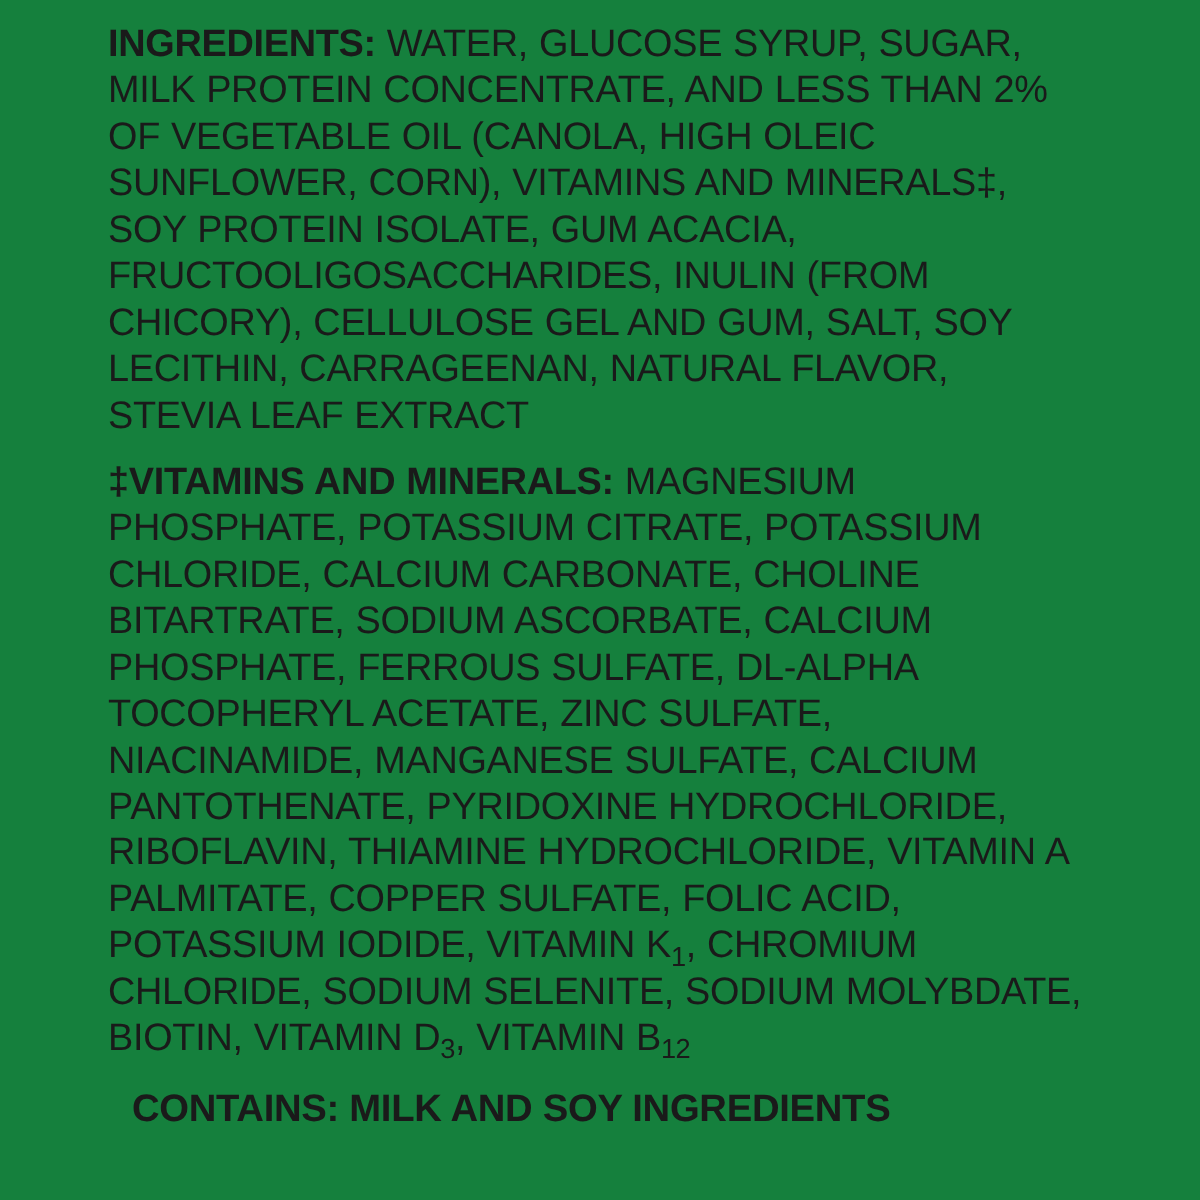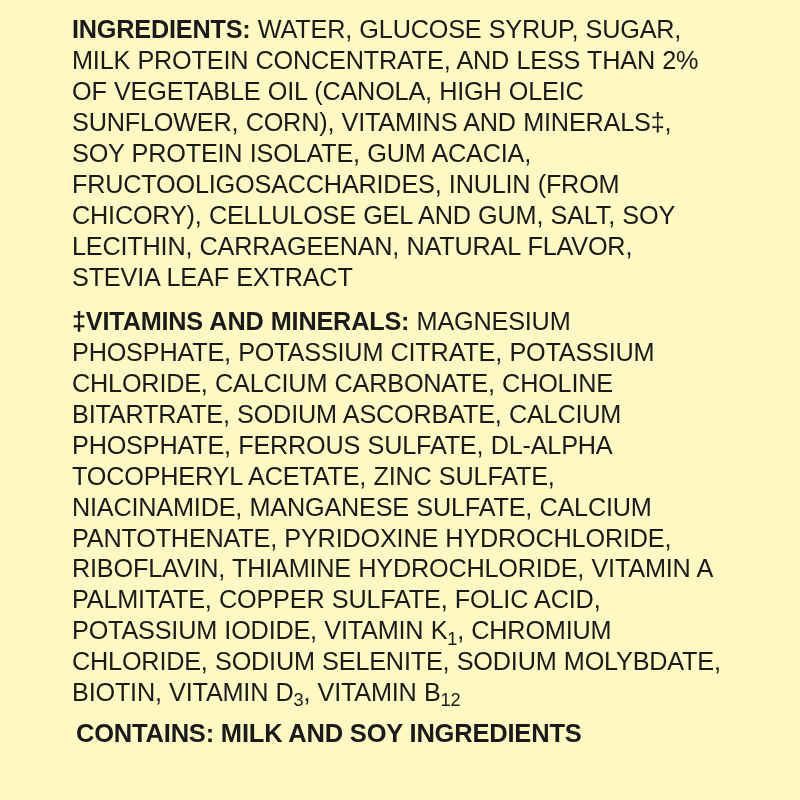--- a/index.html
+++ b/index.html
@@ -12,21 +12,21 @@
     height: 800px;
     overflow: hidden;
     font-family: "Liberation Sans", sans-serif;
     color: #1a1a1a;
   }
   .label-panel {
     box-sizing: border-box;
     width: 800px;
     height: 800px;
     padding: 14px 70px 0 72px;
-    background: #fef9c3;
+    background: #15803d;
   }
   .para {
     font-size: 25.5px;
     line-height: 1.215;
     letter-spacing: -0.2px;
     text-align: left;
     word-spacing: 0.5px;
     margin: 0;
     transform: scaleX(0.99);
     transform-origin: left top;
@@ -38,21 +38,21 @@
     margin-bottom: 13px;
   }
   .vitamins-block {
     margin-bottom: 10px;
   }
   .contains-block {
     font-size: 25.5px;
     font-weight: bold;
     line-height: 1.2;
     letter-spacing: -0.2px;
-    margin: 4px;
+    margin: 16px;
   }
   sub {
     font-size: 0.72em;
     vertical-align: baseline;
     position: relative;
     top: 0.28em;
     letter-spacing: -0.3px;
   }
 </style>
 </head>

